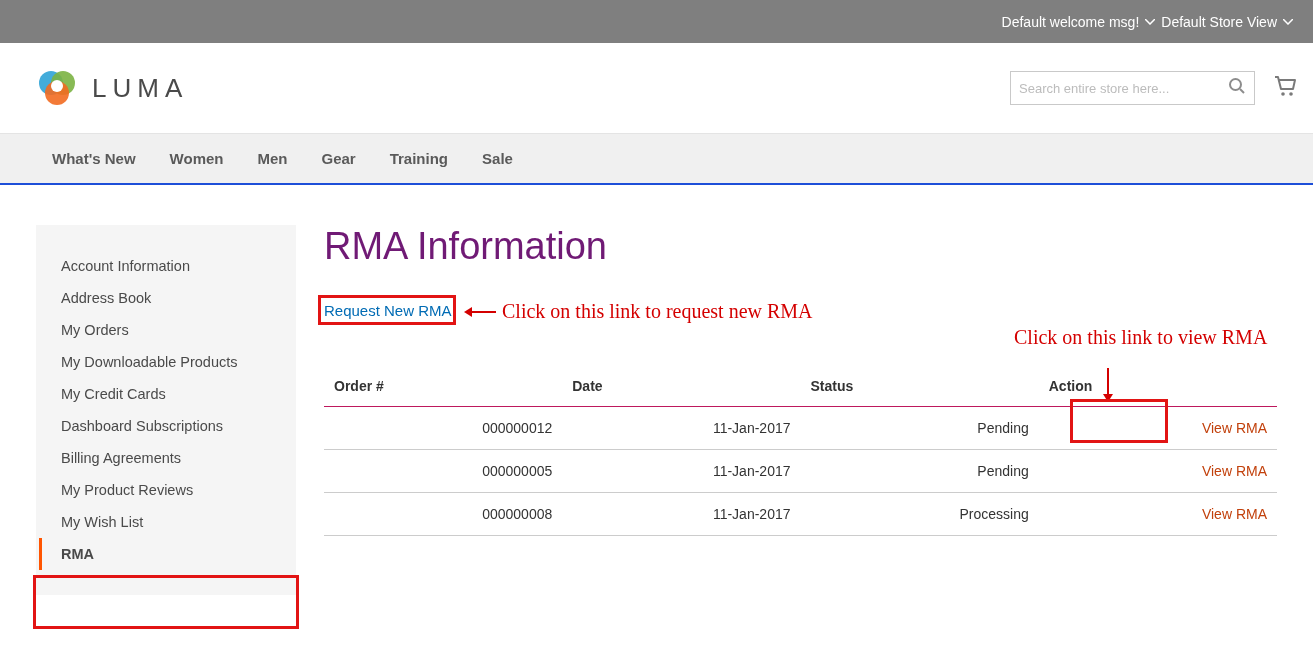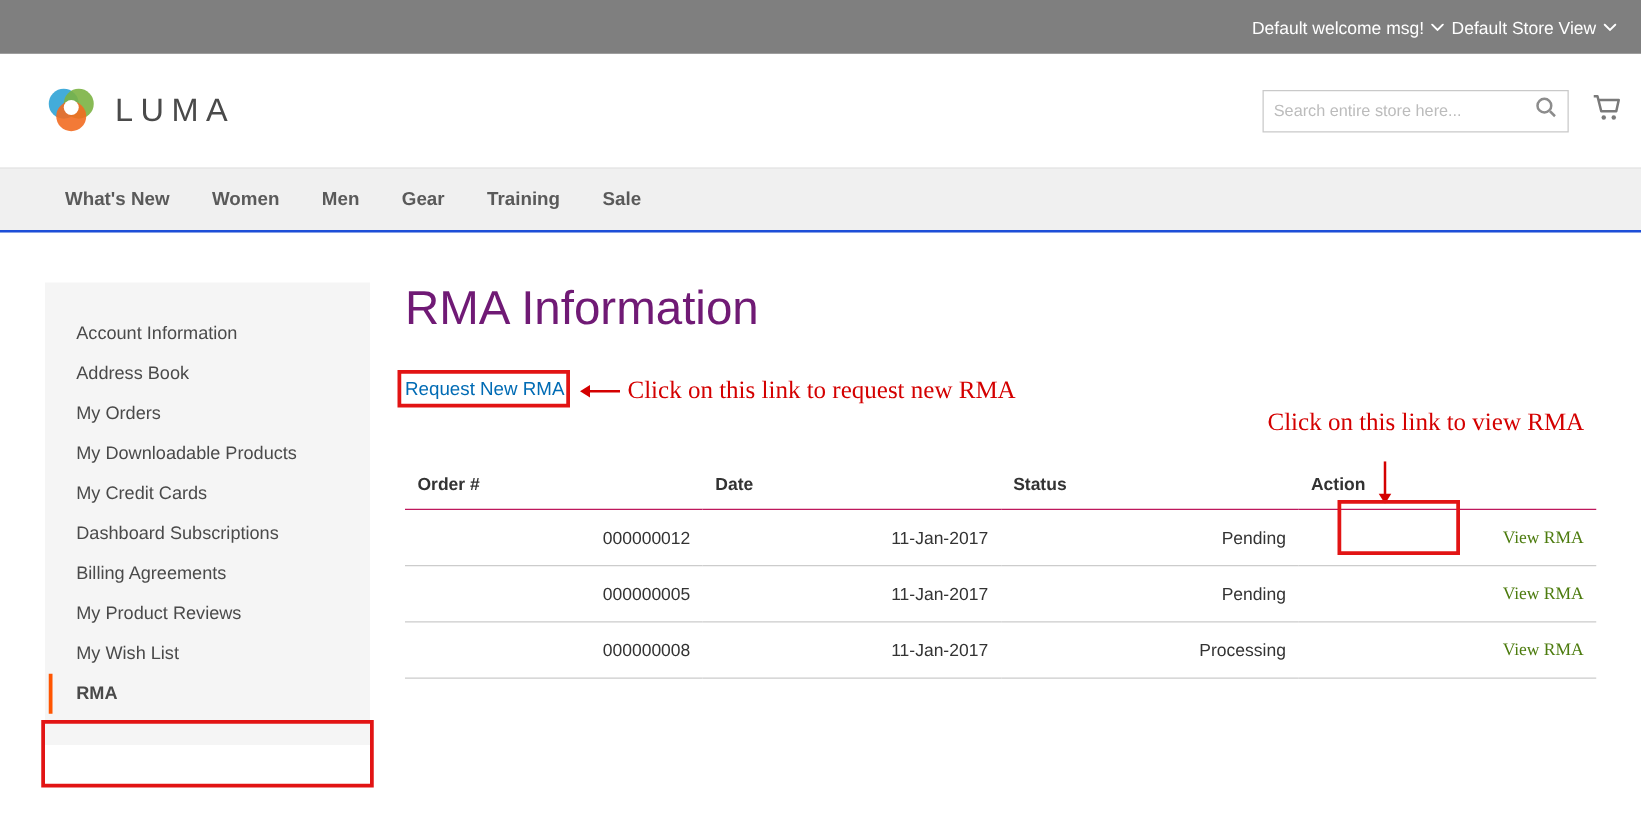--- a/index.html
+++ b/index.html
@@ -167,24 +167,23 @@
     border-bottom: 1px solid #be185d;
   }
   .rma-table td {
     font-size: 14px;
     color: #333;
     padding: 13px 10px;
     border-bottom: 1px solid #ccc;
     text-align: right;
   }
   .rma-table td.action a {
-    color: #4d7c0f;
+    color: #c2410c;
     text-decoration: none;
     cursor: pointer;
-    font-family: Liberation Serif, serif;
   }
 </style>
 </head>
 <body>
 
 <div class="topbar">
   <div class="item">
     <span>Default welcome msg!</span>
     <span class="chev-down">
       <svg width="10" height="6" viewBox="0 0 10 6">

